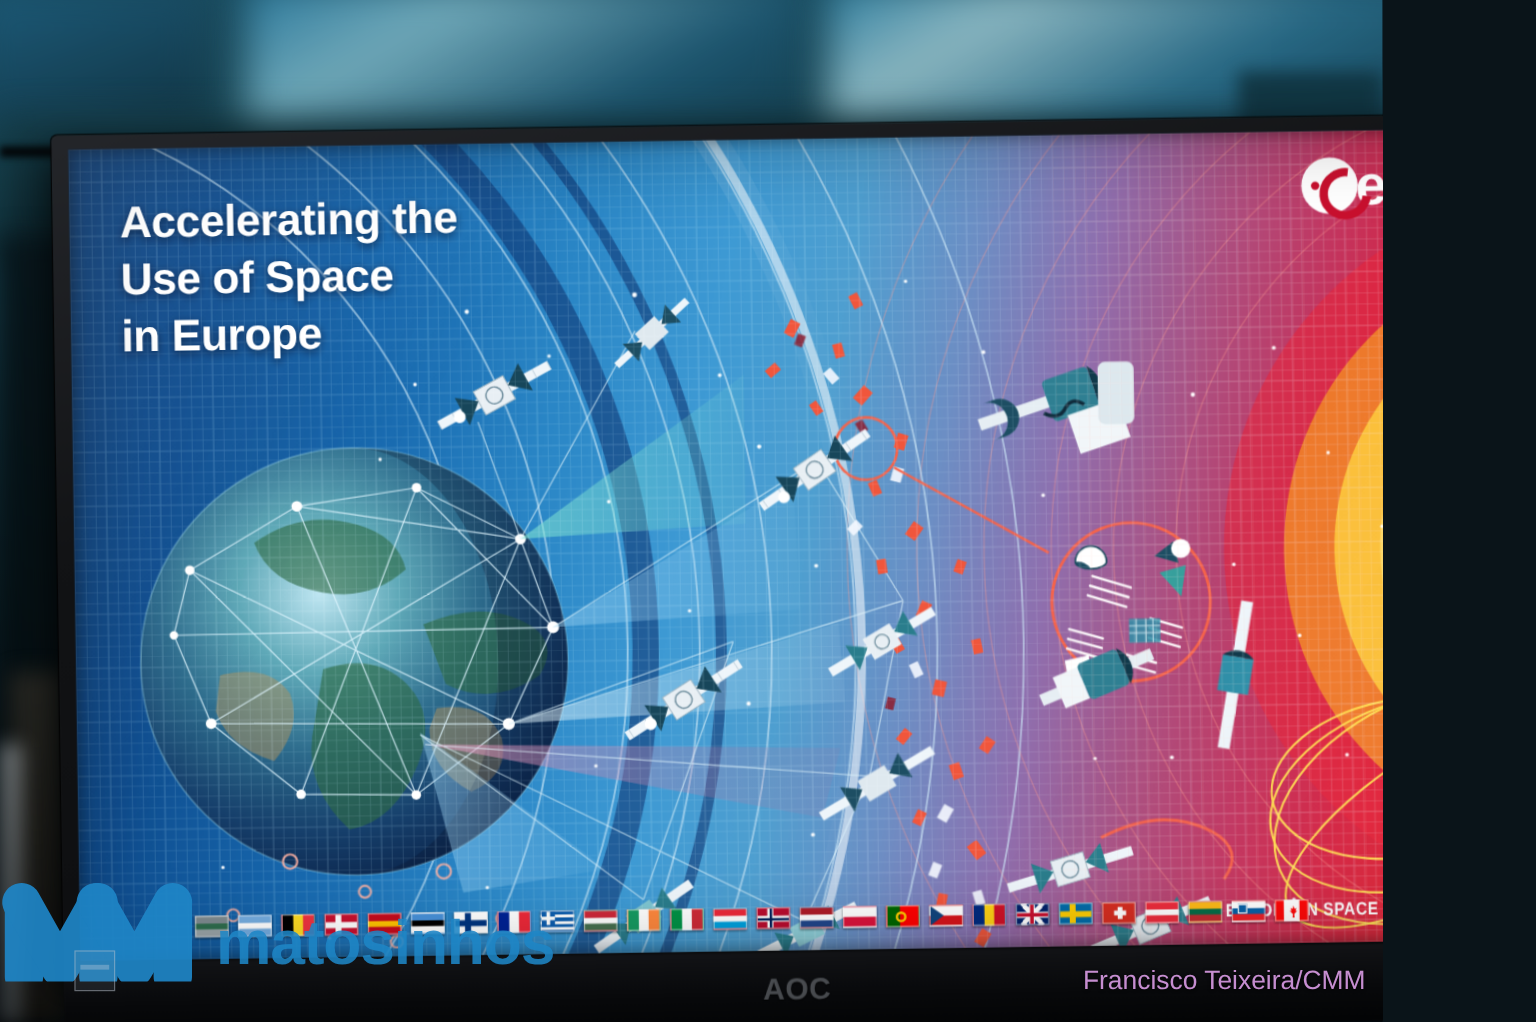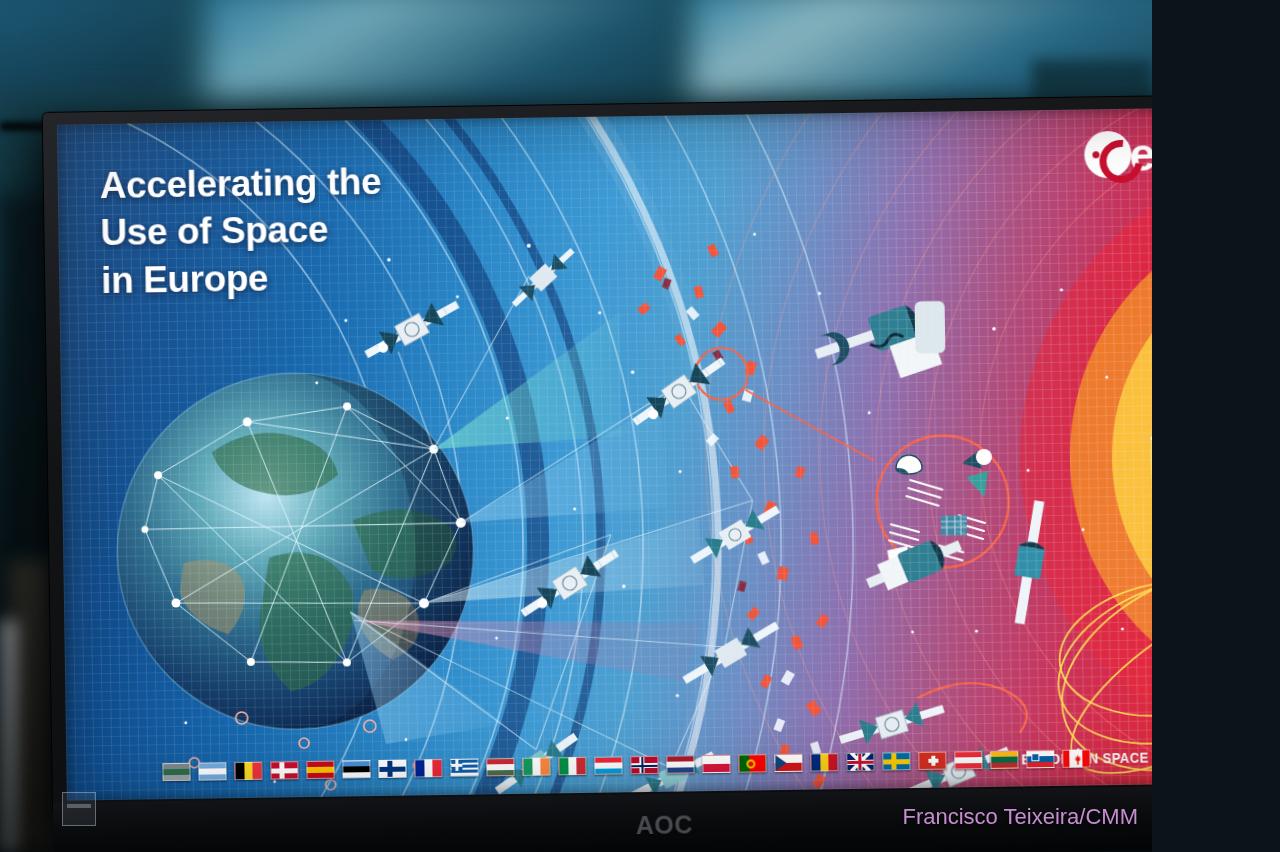--- a/index.html
+++ b/index.html
@@ -597,18 +597,32 @@
 
       <div class="screen-vignette"></div>
       <div class="screen-glass"></div>
     </div>
 
     <div class="chin"></div>
     <div class="aoc-logo">AOC</div>
 
   </div>
 
+  <div class="wm-matosinhos">
+    <div class="wm-mark">
+      <svg viewBox="0 0 172 92" width="172" height="92">
+        <g fill="#1f86c7">
+          <path d="M4 88 V30 a16 16 0 0 1 32 0 V88 a16 16 0 0 1 -32 0z"></path>
+          <path d="M4 34 L36 88 a16 16 0 0 0 28 0 L96 34 a16 16 0 0 0 -28 -16 L50 50 L32 18 A16 16 0 0 0 4 34z"></path>
+          <path d="M66 88 V30 a16 16 0 0 1 32 0 V88 a16 16 0 0 1 -32 0z"></path>
+          <path d="M66 34 L98 88 a16 16 0 0 0 28 0 L158 34 a16 16 0 0 0 -28 -16 L112 50 L94 18 A16 16 0 0 0 66 34z"></path>
+          <path d="M128 88 V30 a16 16 0 0 1 32 0 V88 a16 16 0 0 1 -32 0z"></path>
+        </g>
+      </svg>
+    </div>
+    <div class="wm-text">matosinhos</div>
+  </div>
   <div class="wm-badge">
       <span></span>
     </div>
   <div class="wm-credit">Francisco Teixeira/CMM</div>
 
 </div>
 
 </body></html>

